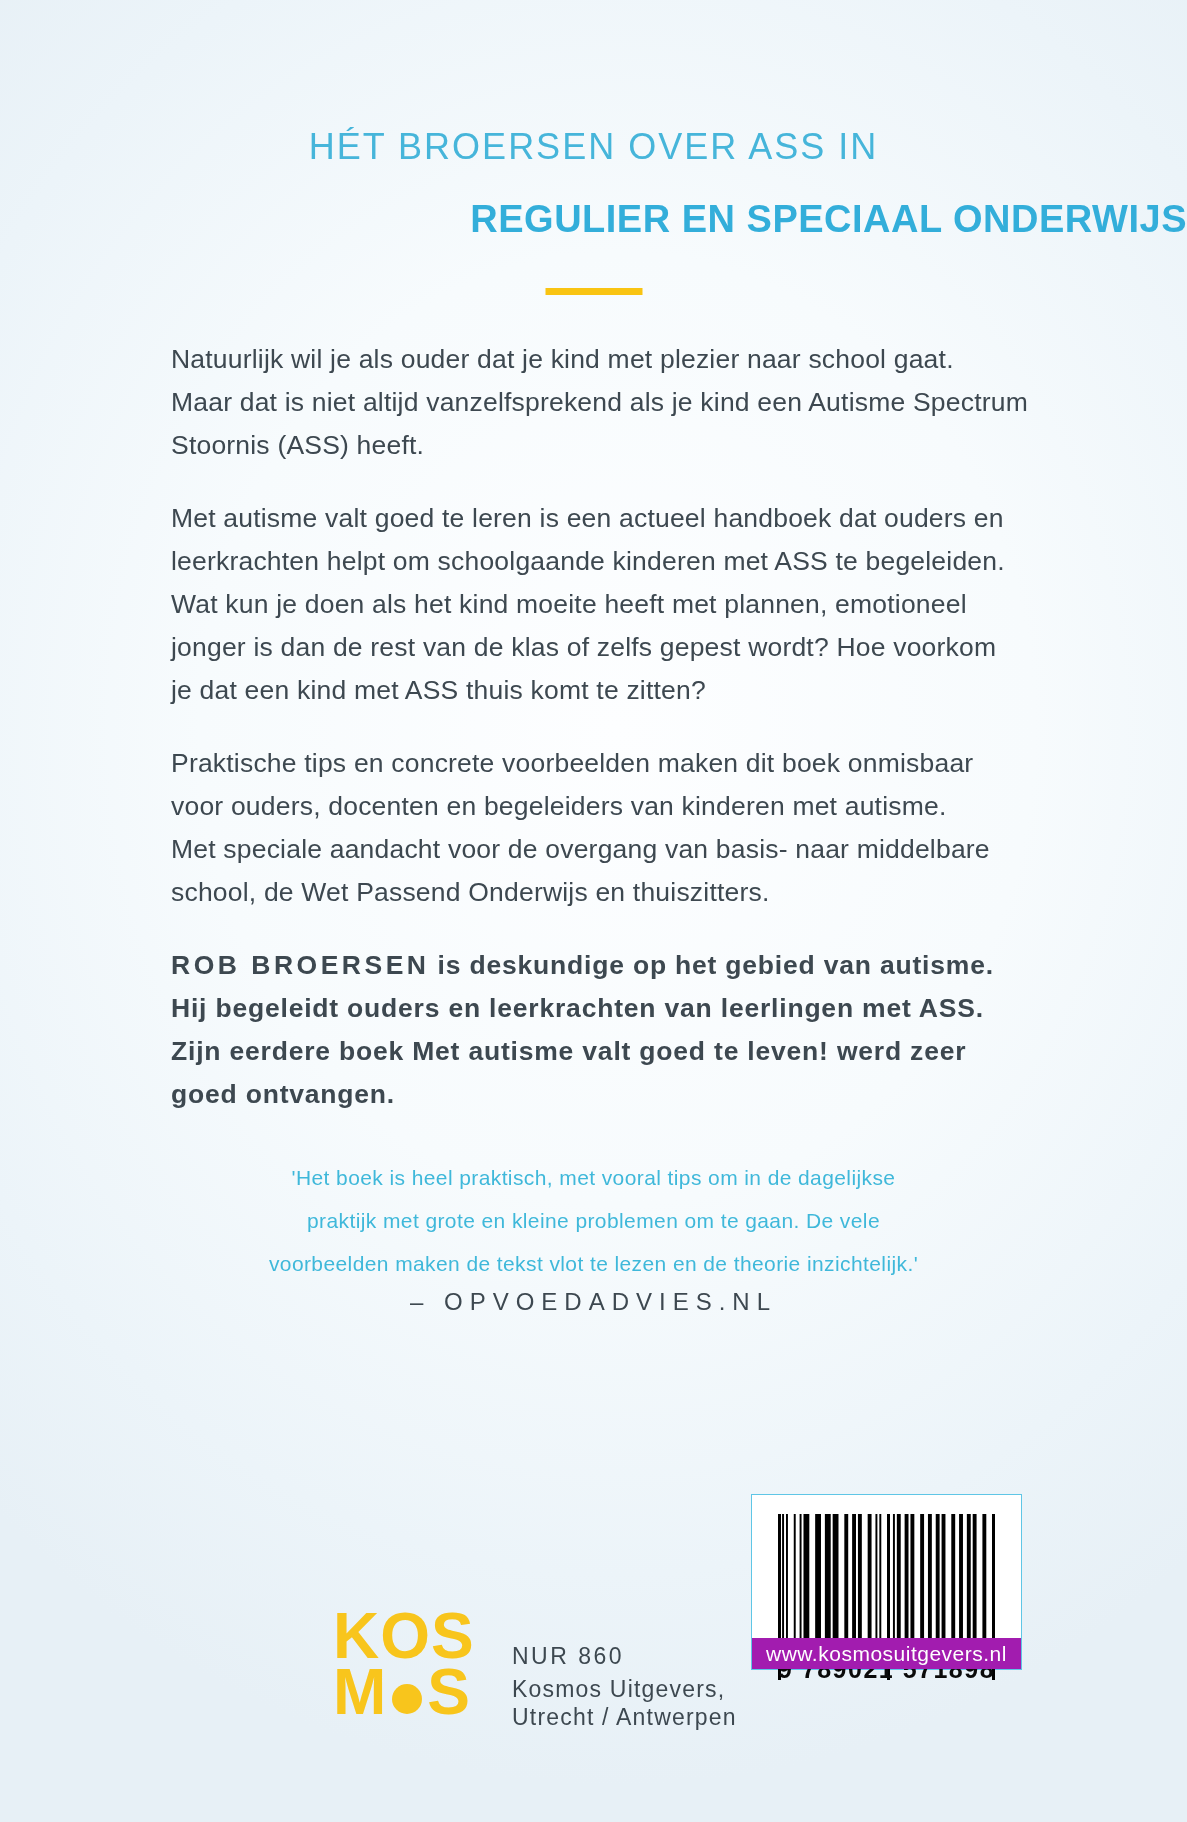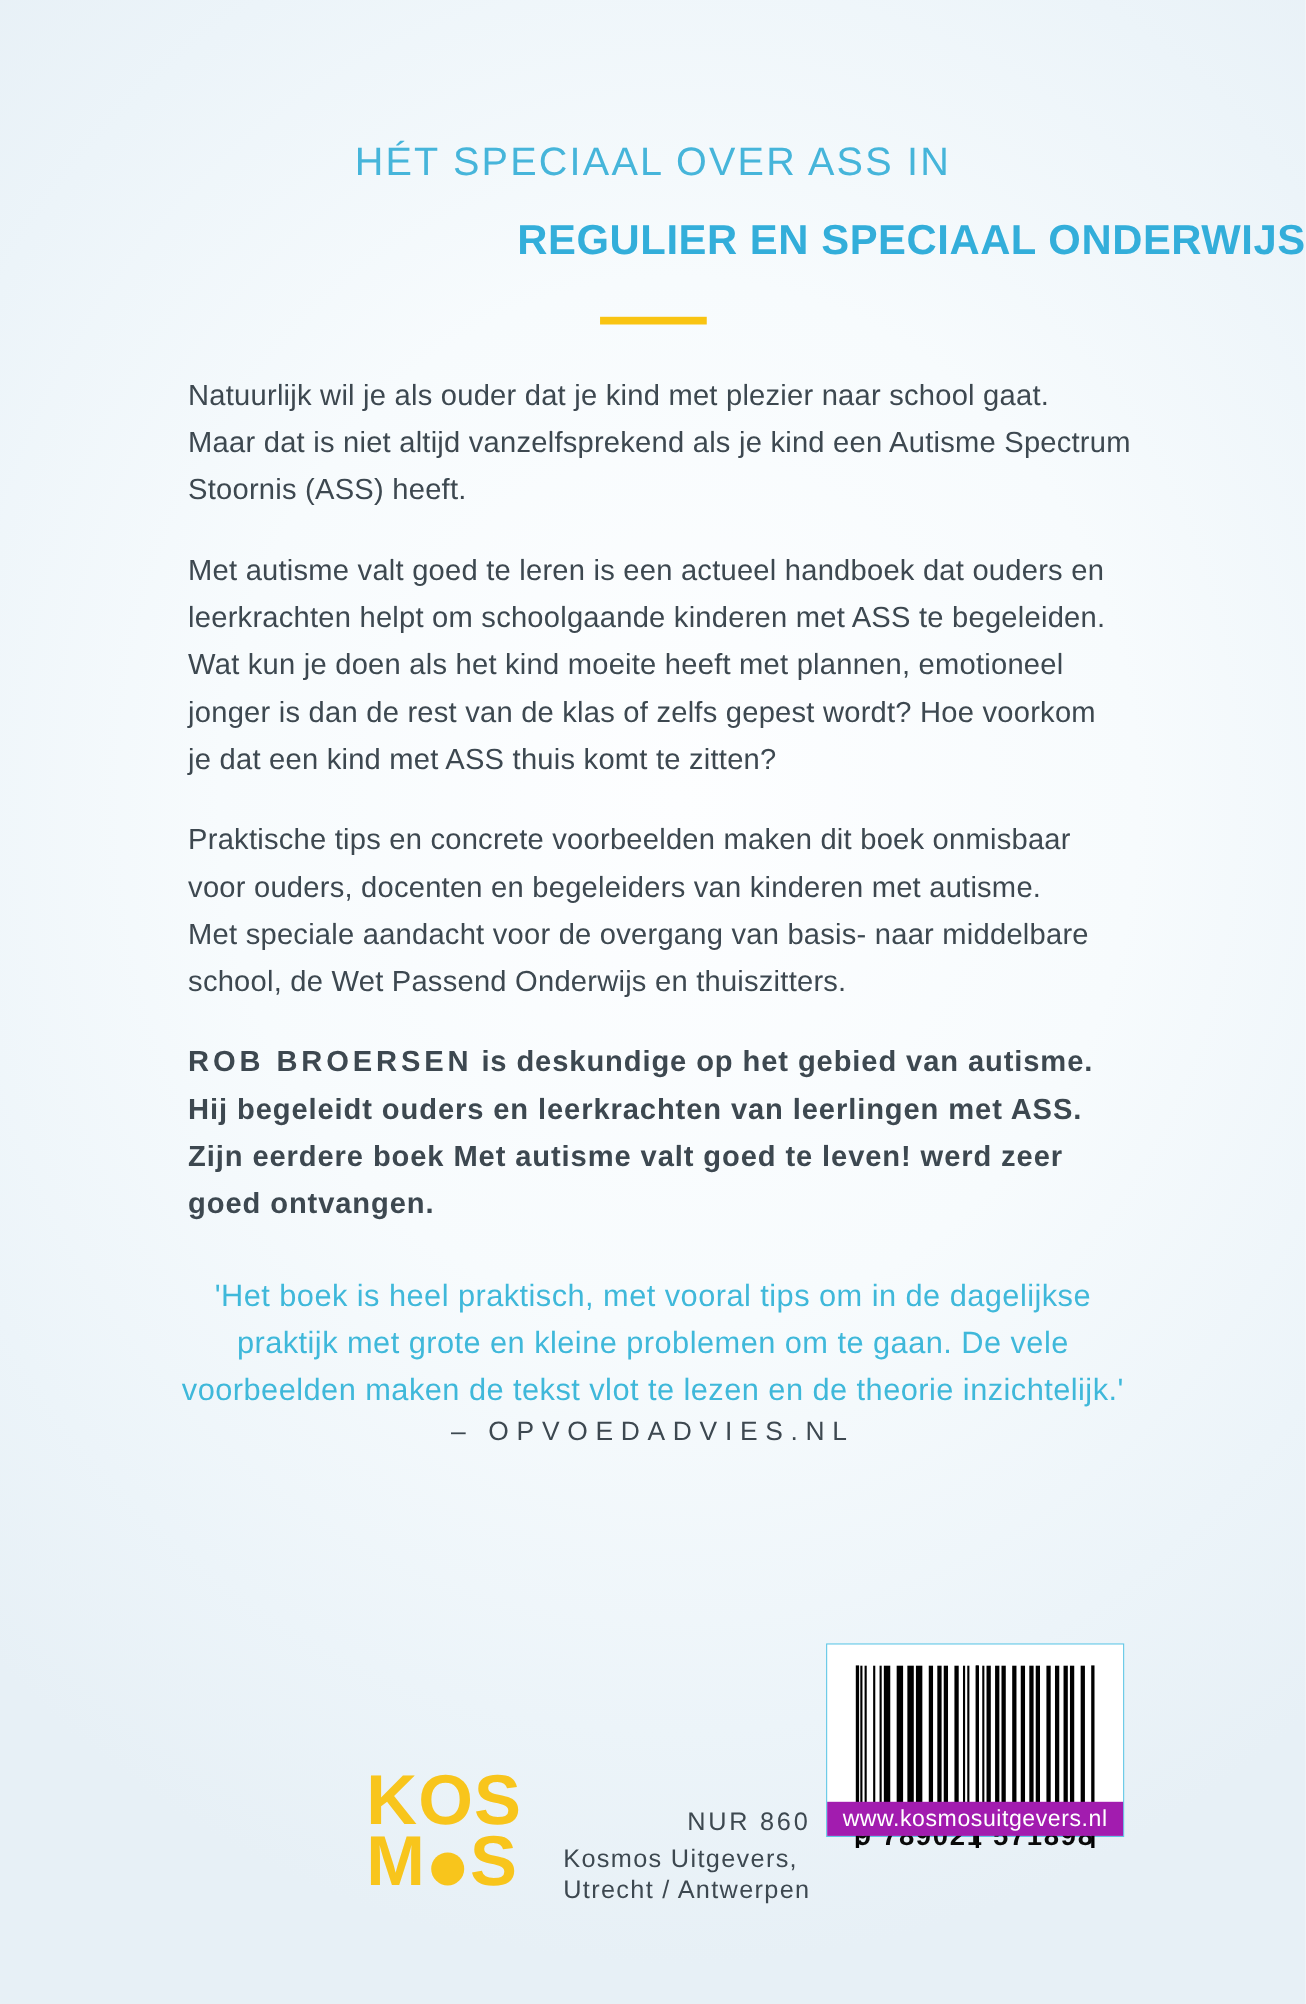--- a/index.html
+++ b/index.html
@@ -33,21 +33,21 @@
     font-size:26.5px;line-height:43px;letter-spacing:0.2px;
   }
   .body-col p{margin:0 0 30px 0;white-space:pre-line;}
   .body-col p.bold{font-weight:700;letter-spacing:0.8px;}
   .body-col .i{}
   .body-col .spaced{letter-spacing:3.5px;}
   
   .quote{
     top:1156px;left:50%;transform:translateX(-50%);
     width:1000px;text-align:center;
-    color:#3fb8da;font-size:28px;line-height:43px;letter-spacing:0.4px;
+    color:#3fb8da;font-size:21px;line-height:43px;letter-spacing:0.4px;
     white-space:pre-line;
   }
   .attribution{
     top:1288px;left:0;right:0;text-align:center;
     color:#3d4850;font-size:24px;letter-spacing:7px;
   }
   
   .logo{
     top:1608px;left:333px;width:170px;
     color:#f8c51c;font-weight:700;
@@ -55,21 +55,21 @@
   }
   .logo .row{display:flex;align-items:center;}
   .logo .dot{
     display:inline-block;width:30px;height:30px;border-radius:50%;
     background:#f8c51c;margin:14px 5px 0 5px;
   }
   .pub-text{
     top:1642px;left:512px;
     color:#3d4850;font-size:23px;line-height:28.5px;letter-spacing:1.2px;
   }
-  .pub-text .nur{letter-spacing:2.5px;margin-bottom:4px;text-align:right;}
+  .pub-text .nur{letter-spacing:2.5px;margin-bottom:4px;}
   
   .barcode-box{
     top:1494px;left:751px;width:271px;height:176px;
     background:#ffffff;border:1px solid #5fc6e6;box-sizing:border-box;
   }
   .bars{position:absolute;top:19px;left:26px;right:26px;height:145px;}
   .bars svg{width:100%;height:100%;display:block;}
   .guard{position:absolute;top:0;width:3px;height:166px;background:#000;}
   .isbn{
     position:absolute;top:160px;left:0;right:0;text-align:center;
@@ -79,21 +79,21 @@
     position:absolute;left:0;right:0;bottom:0;height:31px;
     background:#a21caf;color:#ffffff;text-align:center;
     font-size:21px;line-height:31px;letter-spacing:0.5px;
   }
 </style>
 </head>
 <body>
 
 <div class="page">
 
-  <div class="abs header-line1">HÉT SPECIAAL OVER ASS IN</div>
+  <div class="abs header-line1">HÉT BROERSEN OVER ASS IN</div>
   <div class="abs header-line2">REGULIER EN SPECIAAL ONDERWIJS</div>
 
   <div class="abs divider"></div>
 
   <div class="abs body-col" id="paragraphs">
       <p><span>Natuurlijk wil je als ouder dat je kind met plezier naar school gaat.
 Maar dat is niet altijd vanzelfsprekend als je kind een Autisme Spectrum
 Stoornis (ASS) heeft.</span></p>
       <p><span class="i">Met autisme valt goed te leren</span><span> is een actueel handboek dat ouders en
 leerkrachten helpt om schoolgaande kinderen met ASS te begeleiden.

